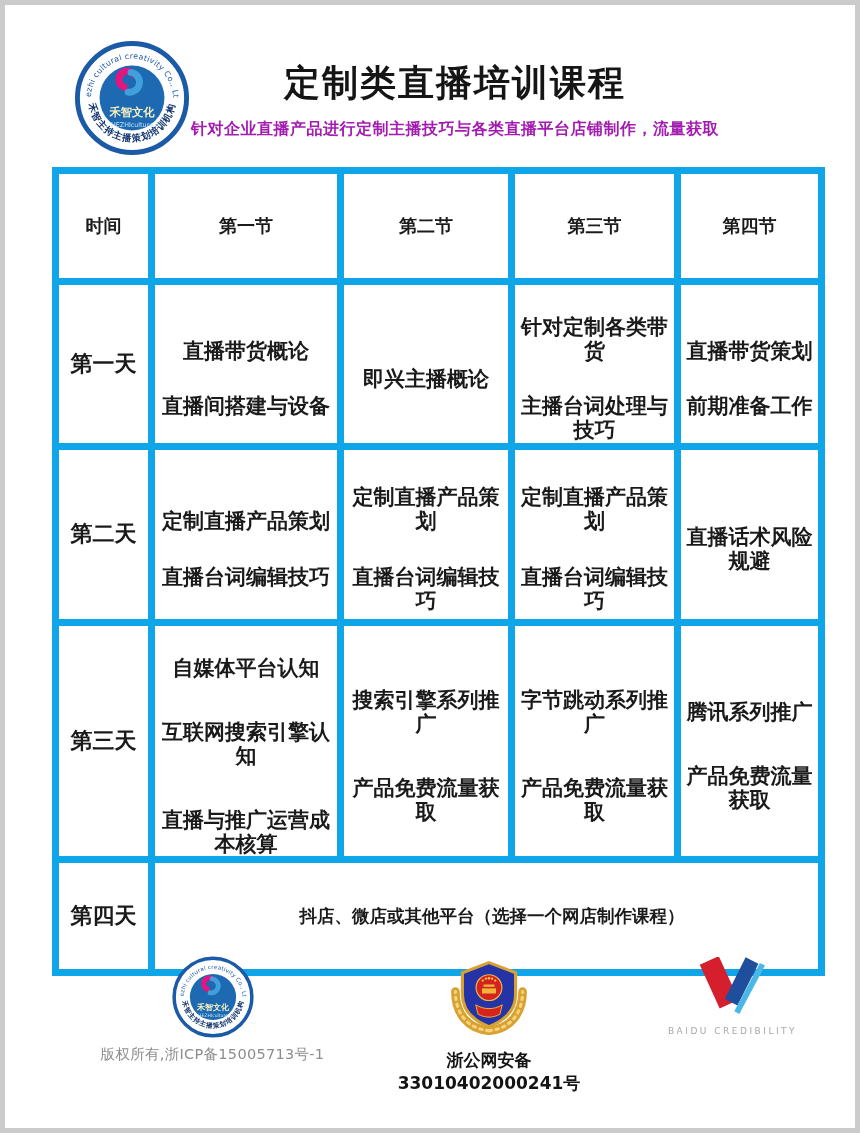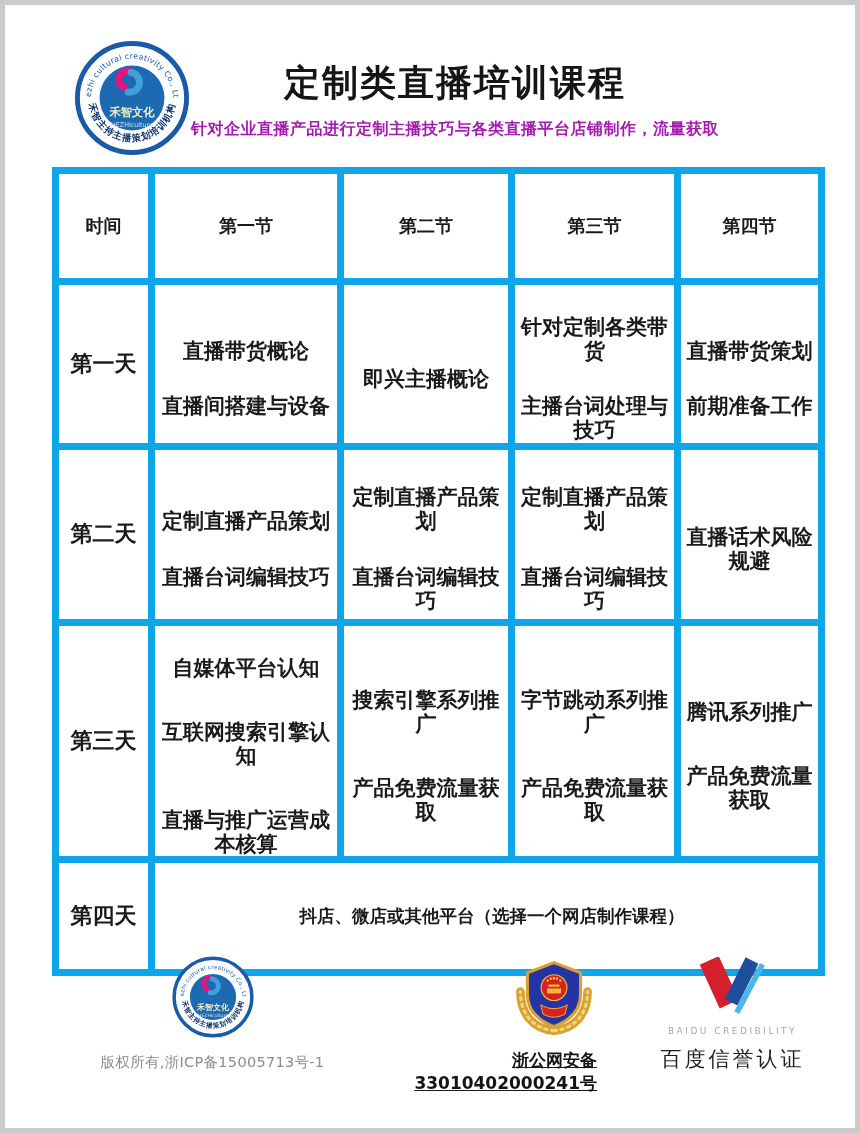--- a/index.html
+++ b/index.html
@@ -36,23 +36,23 @@
   .day-label { font-size:22px; font-weight:700; }
   .cell-lines { display:flex; flex-direction:column; justify-content:center; align-items:center;
                 gap:31px; font-size:21px; font-weight:700; line-height:1.15;margin-top:30px; }
   .day3 .cell-lines { gap:40px; }
   td.span-cell { text-align:left; }
   .span-text { padding-left:11px; font-size:17.5px; font-weight:700; }
 
   
   .footer-left  { position:absolute; left:95px;  top:950px; width:225px; text-align:center; }
   .footer-left svg { width:84px; height:84px; }
-  .copyright { margin-top:10px; font-size:14.5px; color:#8c8c8c; letter-spacing:0.3px; }
-
-  .footer-center { position:absolute; left:352px; top:952px; width:240px; text-align:right;text-decoration:underline; }
+  .copyright { margin-top:2px; font-size:14.5px; color:#8c8c8c; letter-spacing:0.3px; }
+
+  .footer-center { position:absolute; left:364px; top:952px; width:240px; text-align:center; }
   .footer-center svg { width:86px; height:80px; }
   .police-record { margin-top:8px; font-size:17px; font-weight:700; color:#141414; }
 
   .footer-right { position:absolute; left:620px; top:952px; width:215px; text-align:center; }
   .footer-right svg.baidu-v { width:76px; height:62px; }
   .baidu-name { font-size:21px; color:#8f8f8f; letter-spacing:6px; margin-top:2px; }
   .baidu-en   { font-size:9px;  color:#a8a8a8; letter-spacing:2.5px; margin-top:3px; }
   .baidu-cert { font-size:21px; color:#1f1f1f; letter-spacing:3px; margin-top:9px; font-weight:500; }
 </style>
 </head>
@@ -237,14 +237,13 @@
   <div class="police-record">浙公网安备 33010402000241号</div>
 </div>
 
 <div class="footer-right">
   <svg class="baidu-v" viewBox="0 0 80 64">
     <path d="M15,3 L36,49" stroke="#d61f2c" stroke-width="22"></path>
     <path d="M60,3 L38,47" stroke="#1f4e9c" stroke-width="15"></path>
     <path d="M71,7 L44,58" stroke="#49b8e8" stroke-width="6"></path>
   </svg>
   <div class="baidu-en">BAIDU CREDIBILITY</div>
-  <div class="baidu-cert">百度信誉认证</div>
 </div>
 
 </body></html>

